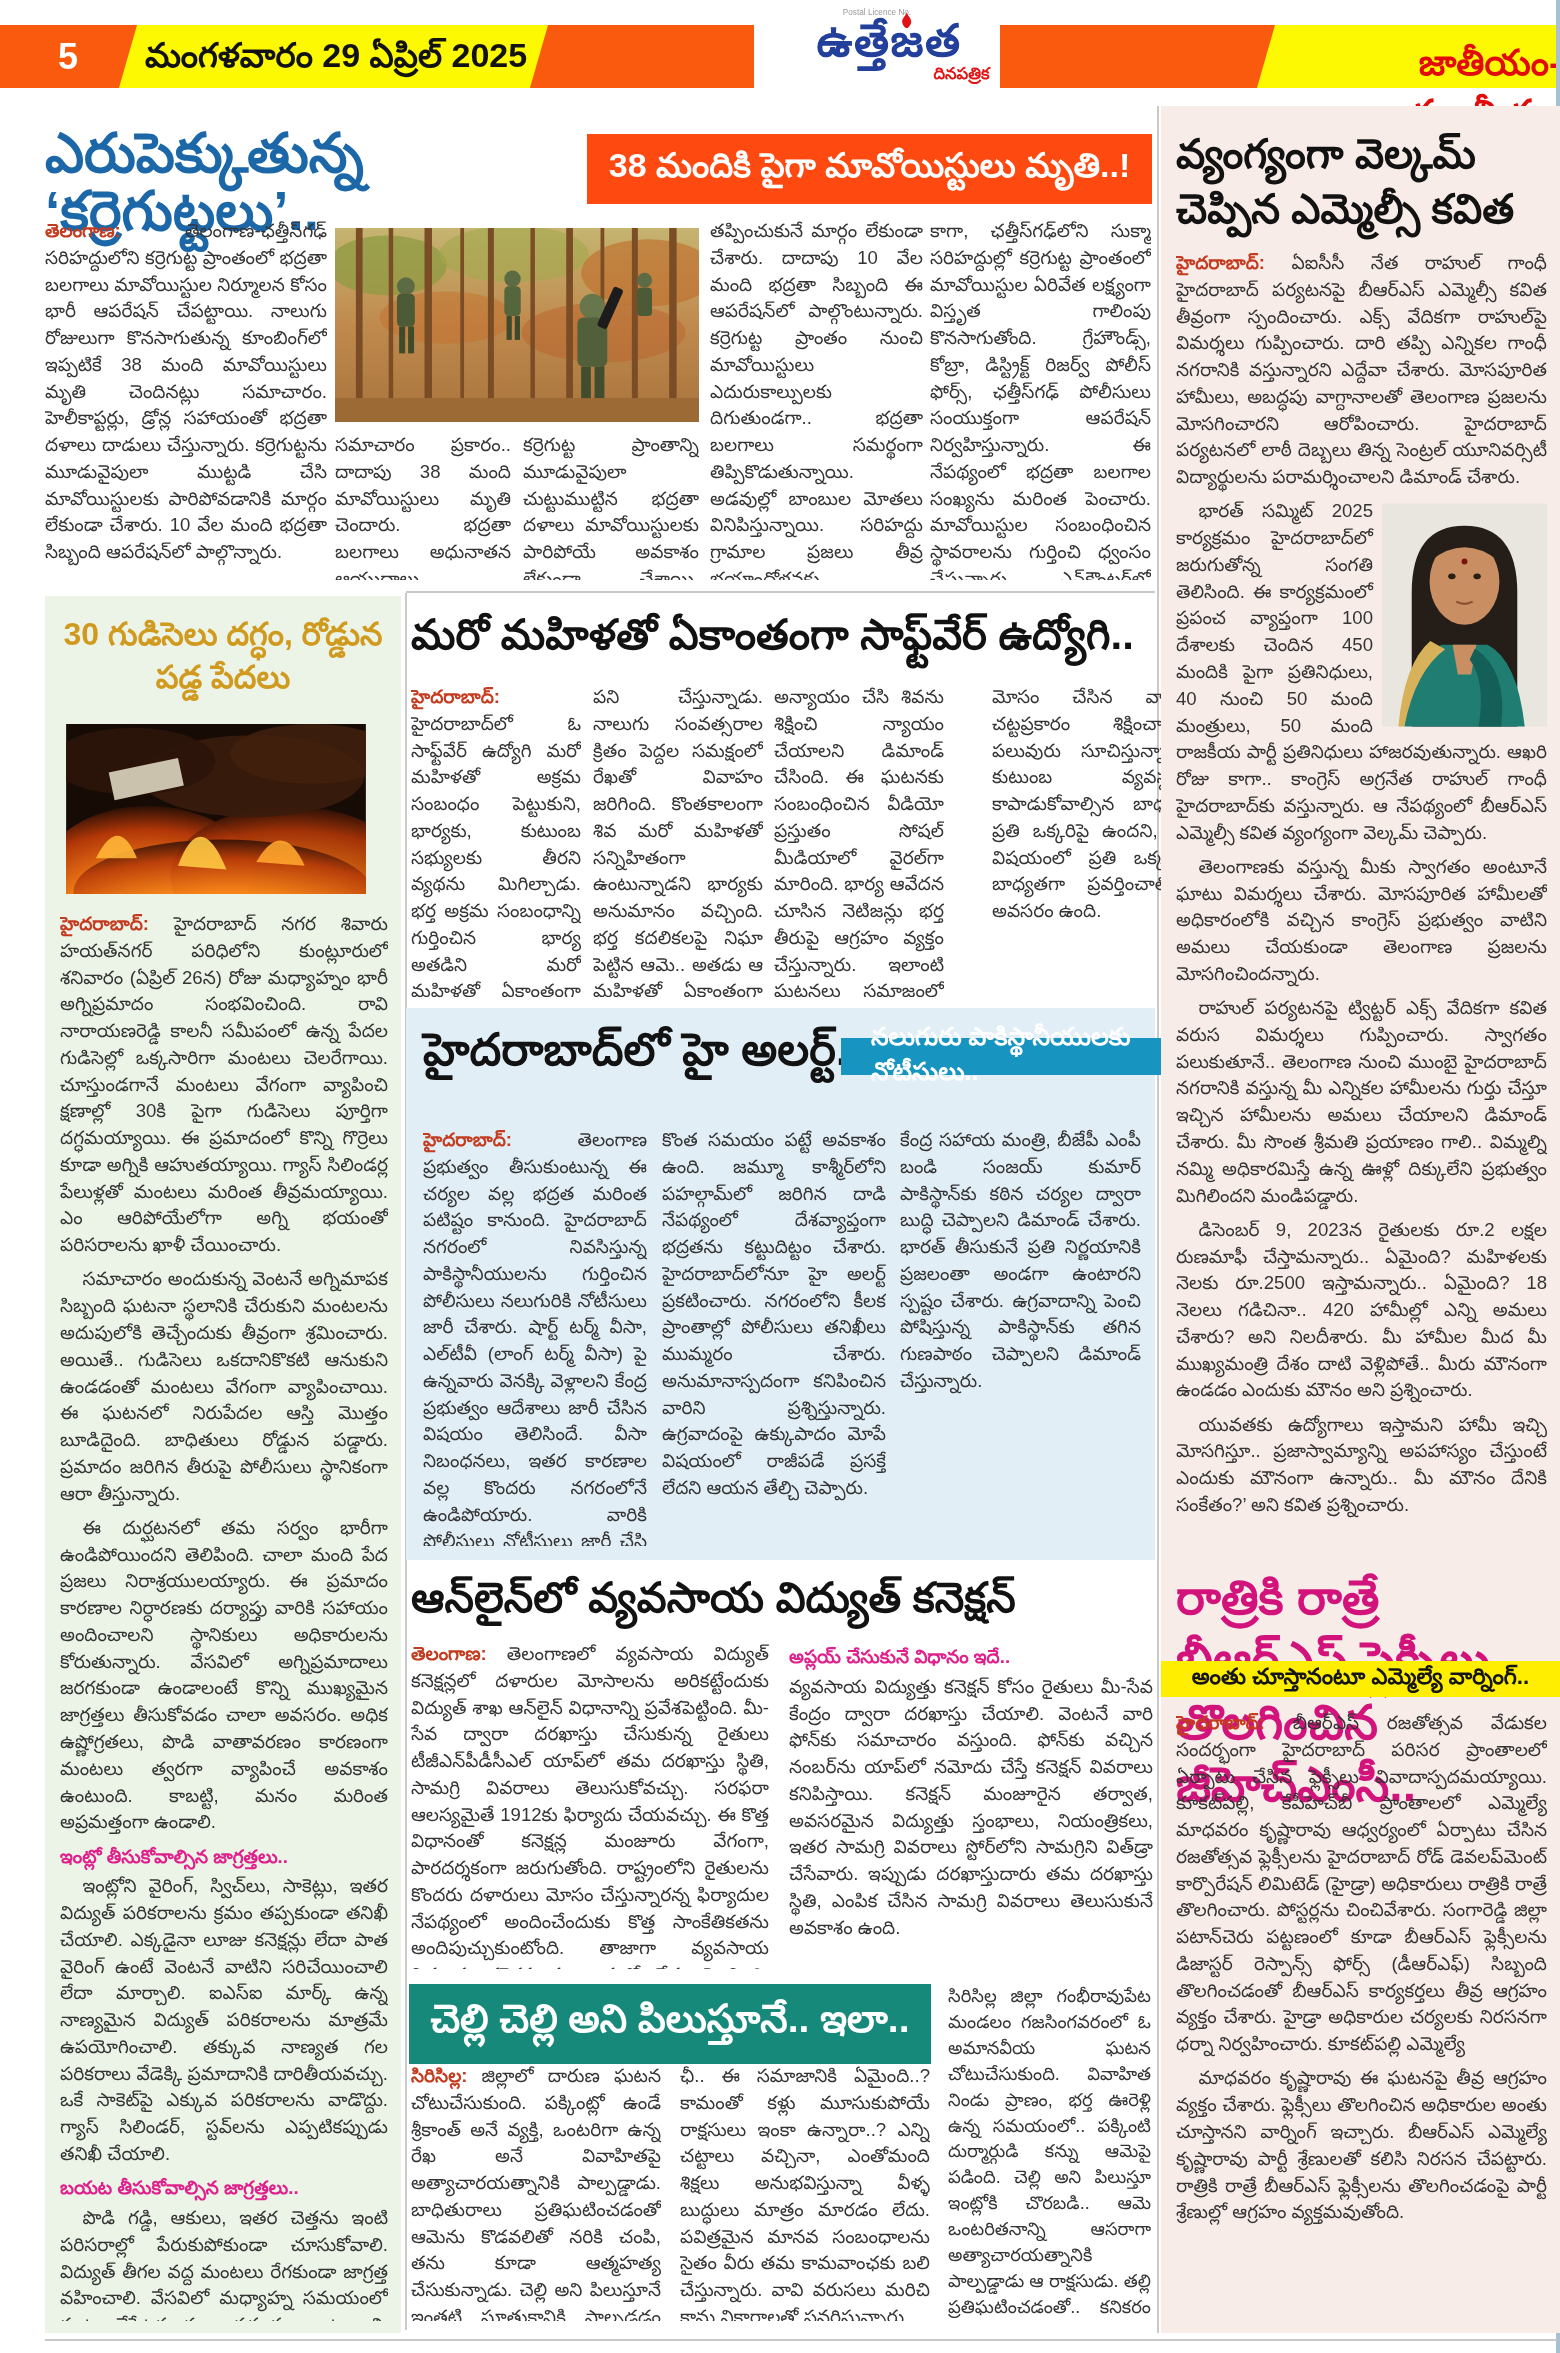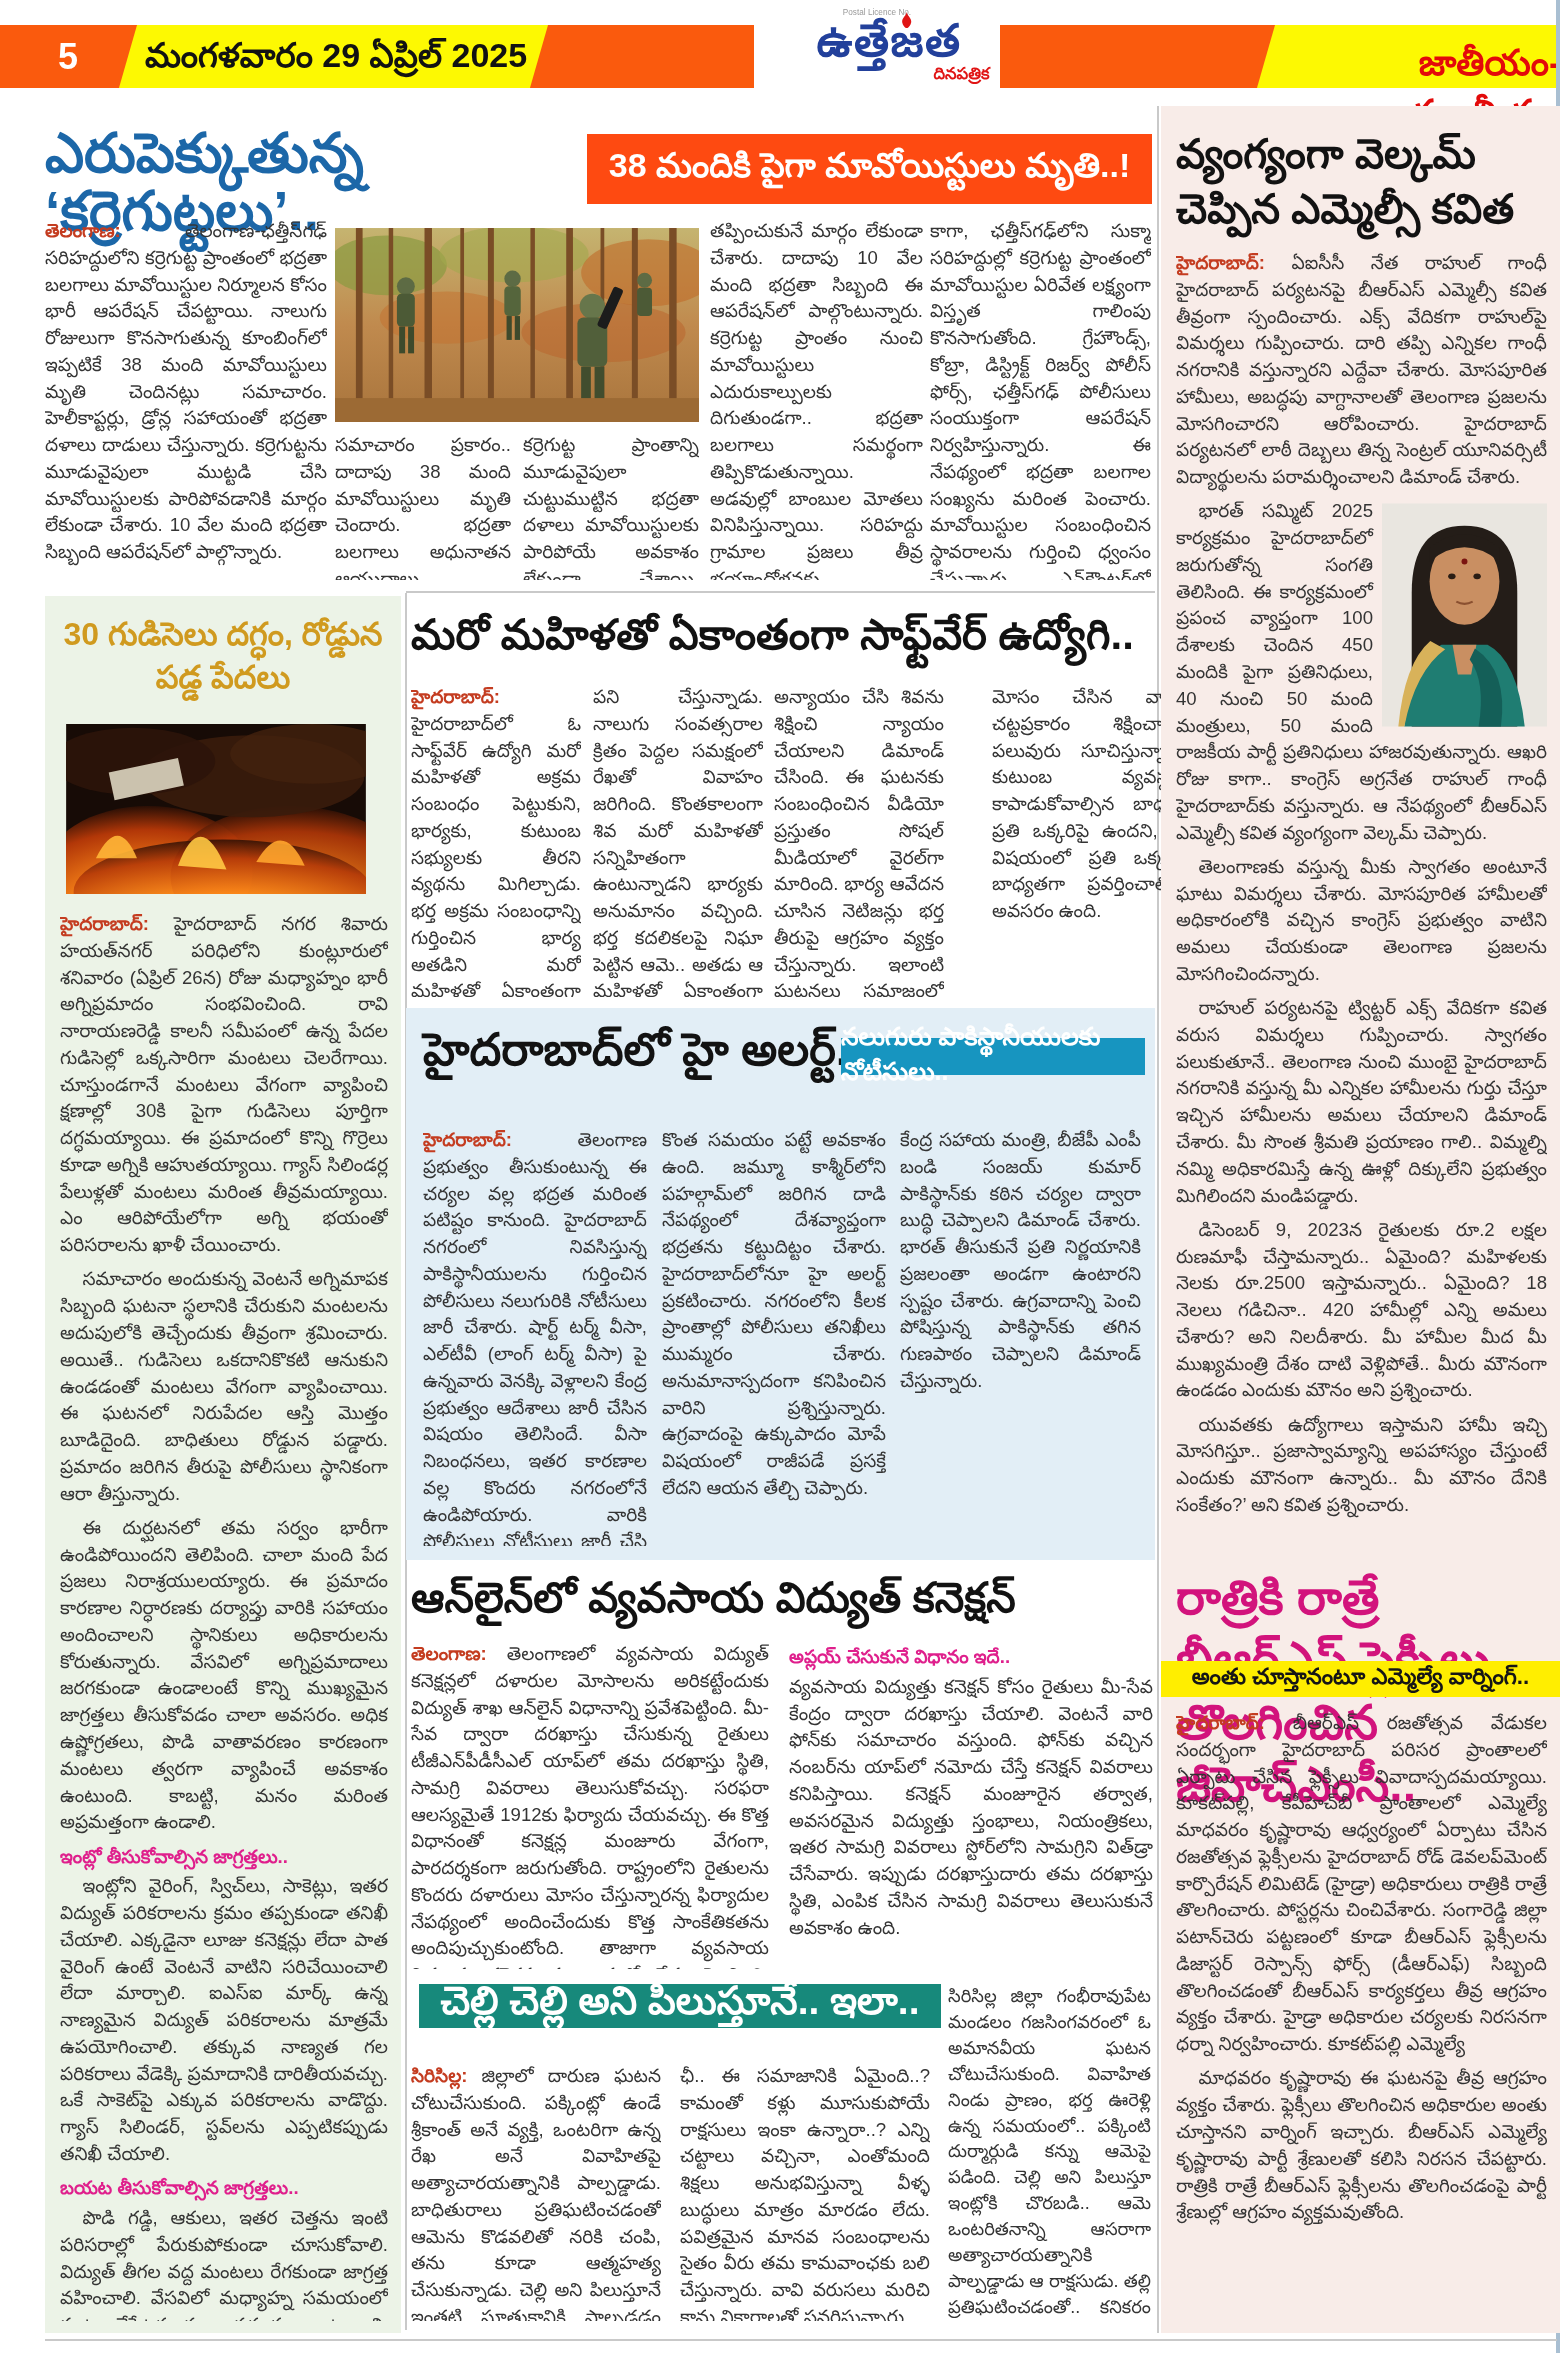--- a/index.html
+++ b/index.html
@@ -192,41 +192,41 @@
 </div>
 <div class="abs bodytext" style="left:774px;top:684px;width:170px;height:313px;">
   <p>అన్యాయం చేసి శివను శిక్షించి న్యాయం చేయాలని డిమాండ్ చేసింది. ఈ ఘటనకు సంబంధించిన వీడియో ప్రస్తుతం సోషల్ మీడియాలో వైరల్‌గా మారింది. భార్య ఆవేదన చూసిన నెటిజన్లు భర్త తీరుపై ఆగ్రహం వ్యక్తం చేస్తున్నారు. ఇలాంటి ఘటనలు సమాజంలో పెరిగిపోతుండడం ఆందోళన కలిగిస్తోంది.</p>
 </div>
 <div class="abs bodytext" style="left:955px;top:684px;width:197px;height:313px;margin-left:37px;">
   <p>మోసం చేసిన వారిని చట్టప్రకారం శిక్షించాలని పలువురు సూచిస్తున్నారు. కుటుంబ వ్యవస్థను కాపాడుకోవాల్సిన బాధ్యత ప్రతి ఒక్కరిపై ఉందని, ఈ విషయంలో ప్రతి ఒక్కరూ బాధ్యతగా ప్రవర్తించాల్సిన అవసరం ఉంది.</p>
 </div>
 
 <div class="abs alert-bg" style="left:406px;top:1008px;width:749px;height:552px;"></div>
 <div class="abs hl-black" style="left:423px;top:1024px;width:432px;font-size:45px;white-space:nowrap;">హైదరాబాద్‌లో హై అలర్ట్..</div>
-<div class="abs badge-teal" style="left:841px;top:1038px;width:304px;height:37px;">నలుగురు పాకిస్థానీయులకు నోటీసులు..</div>
+<div class="abs badge-teal" style="left:841px;top:1038px;width:304px;height:37px;padding-left:30px;">నలుగురు పాకిస్థానీయులకు నోటీసులు..</div>
 <div class="abs bodytext" style="left:423px;top:1127px;width:224px;height:419px;">
   <p><span class="dateline">హైదరాబాద్:</span> <span>తెలంగాణ ప్రభుత్వం తీసుకుంటున్న ఈ చర్యల వల్ల భద్రత మరింత పటిష్టం కానుంది. హైదరాబాద్ నగరంలో నివసిస్తున్న పాకిస్థానీయులను గుర్తించిన పోలీసులు నలుగురికి నోటీసులు జారీ చేశారు. షార్ట్ టర్మ్ వీసా, ఎల్‌టీవీ (లాంగ్ టర్మ్ వీసా) పై ఉన్నవారు వెనక్కి వెళ్లాలని కేంద్ర ప్రభుత్వం ఆదేశాలు జారీ చేసిన విషయం తెలిసిందే. వీసా నిబంధనలు, ఇతర కారణాల వల్ల కొందరు నగరంలోనే ఉండిపోయారు. వారికి పోలీసులు నోటీసులు జారీ చేసి దేశం విడిచి వెళ్లాలని సూచించారు.</span></p>
 </div>
 <div class="abs bodytext" style="left:662px;top:1127px;width:224px;height:419px;">
   <p>కొంత సమయం పట్టే అవకాశం ఉంది. జమ్మూ కాశ్మీర్‌లోని పహల్గామ్‌లో జరిగిన దాడి నేపథ్యంలో దేశవ్యాప్తంగా భద్రతను కట్టుదిట్టం చేశారు. హైదరాబాద్‌లోనూ హై అలర్ట్ ప్రకటించారు. నగరంలోని కీలక ప్రాంతాల్లో పోలీసులు తనిఖీలు ముమ్మరం చేశారు. అనుమానాస్పదంగా కనిపించిన వారిని ప్రశ్నిస్తున్నారు. ఉగ్రవాదంపై ఉక్కుపాదం మోపే విషయంలో రాజీపడే ప్రసక్తే లేదని ఆయన తేల్చి చెప్పారు.</p>
 </div>
 <div class="abs bodytext" style="left:900px;top:1127px;width:241px;height:419px;">
   <p>కేంద్ర సహాయ మంత్రి, బీజేపీ ఎంపీ బండి సంజయ్ కుమార్ పాకిస్థాన్‌కు కఠిన చర్యల ద్వారా బుద్ధి చెప్పాలని డిమాండ్ చేశారు. భారత్ తీసుకునే ప్రతి నిర్ణయానికి ప్రజలంతా అండగా ఉంటారని స్పష్టం చేశారు. ఉగ్రవాదాన్ని పెంచి పోషిస్తున్న పాకిస్థాన్‌కు తగిన గుణపాఠం చెప్పాలని డిమాండ్ చేస్తున్నారు.</p>
 </div>
 
 <div class="abs hl-black" style="left:411px;top:1574px;width:742px;font-size:42px;">ఆన్‌లైన్‌లో వ్యవసాయ విద్యుత్ కనెక్షన్</div>
 <div class="abs bodytext" style="left:411px;top:1641px;width:358px;height:328px;">
   <p><span class="dateline">తెలంగాణ:</span> <span>తెలంగాణలో వ్యవసాయ విద్యుత్ కనెక్షన్లలో దళారుల మోసాలను అరికట్టేందుకు విద్యుత్ శాఖ ఆన్‌లైన్ విధానాన్ని ప్రవేశపెట్టింది. మీ-సేవ ద్వారా దరఖాస్తు చేసుకున్న రైతులు టీజీఎన్‌పీడీసీఎల్ యాప్‌లో తమ దరఖాస్తు స్థితి, సామగ్రి వివరాలు తెలుసుకోవచ్చు. సరఫరా ఆలస్యమైతే 1912కు ఫిర్యాదు చేయవచ్చు. ఈ కొత్త విధానంతో కనెక్షన్ల మంజూరు వేగంగా, పారదర్శకంగా జరుగుతోంది. రాష్ట్రంలోని రైతులను కొందరు దళారులు మోసం చేస్తున్నారన్న ఫిర్యాదుల నేపథ్యంలో అందించేందుకు కొత్త సాంకేతికతను అందిపుచ్చుకుంటోంది. తాజాగా వ్యవసాయ విద్యుత్తు కనెక్షన్ల మంజూరులో వేగం పెంచింది. దళారుల ప్రమేయం లేకుండా.. దరఖాస్తుదారులు స్వయంగా తమ దరఖాస్తుల</span></p>
 </div>
 <div class="abs bodytext" style="left:789px;top:1641px;width:364px;height:328px;">
   <div class="subhead">అప్లయ్ చేసుకునే విధానం ఇదే..</div>
   <p>వ్యవసాయ విద్యుత్తు కనెక్షన్ కోసం రైతులు మీ-సేవ కేంద్రం ద్వారా దరఖాస్తు చేయాలి. వెంటనే వారి ఫోన్‌కు సమాచారం వస్తుంది. ఫోన్‌కు వచ్చిన నంబర్‌ను యాప్‌లో నమోదు చేస్తే కనెక్షన్ వివరాలు కనిపిస్తాయి. కనెక్షన్ మంజూరైన తర్వాత, అవసరమైన విద్యుత్తు స్తంభాలు, నియంత్రికలు, ఇతర సామగ్రి వివరాలు స్టోర్‌లోని సామగ్రిని విత్‌డ్రా చేసేవారు. ఇప్పుడు దరఖాస్తుదారు తమ దరఖాస్తు స్థితి, ఎంపిక చేసిన సామగ్రి వివరాలు తెలుసుకునే అవకాశం ఉంది.</p>
 </div>
 
-<div class="abs box-teal" style="left:419px;top:1984px;width:522px;height:44px;">చెల్లి చెల్లి అని పిలుస్తూనే.. ఇలా..</div>
+<div class="abs box-teal" style="left:409px;top:1984px;width:522px;height:80px;">చెల్లి చెల్లి అని పిలుస్తూనే.. ఇలా..</div>
 <div class="abs bodytext" style="left:948px;top:1984px;width:203px;height:337px;font-size:18px;">
   <p>సిరిసిల్ల జిల్లా గంభీరావుపేట మండలం గజసింగవరంలో ఓ అమానవీయ ఘటన చోటుచేసుకుంది. వివాహిత నిండు ప్రాణం, భర్త ఊరెళ్లి ఉన్న సమయంలో.. పక్కింటి దుర్మార్గుడి కన్ను ఆమెపై పడింది. చెల్లి అని పిలుస్తూ ఇంట్లోకి చొరబడి.. ఆమె ఒంటరితనాన్ని ఆసరాగా అత్యాచారయత్నానికి పాల్పడ్డాడు ఆ రాక్షసుడు. తల్లి ప్రతిఘటించడంతో.. కనికరం లేకుండా కొడవలితో నరికి చంపేశాడు. చేసిన ఘోరానికి భయపడి.. తానూ ఉరి వేసుకుని చనిపోయాడు.</p>
 </div>
 <div class="abs bodytext" style="left:411px;top:2063px;width:250px;height:258px;">
   <p><span class="dateline">సిరిసిల్ల:</span> <span>జిల్లాలో దారుణ ఘటన చోటుచేసుకుంది. పక్కింట్లో ఉండే శ్రీకాంత్ అనే వ్యక్తి, ఒంటరిగా ఉన్న రేఖ అనే వివాహితపై అత్యాచారయత్నానికి పాల్పడ్డాడు. బాధితురాలు ప్రతిఘటించడంతో ఆమెను కొడవలితో నరికి చంపి, తను కూడా ఆత్మహత్య చేసుకున్నాడు. చెల్లి అని పిలుస్తూనే ఇంతటి ఘాతుకానికి పాల్పడడం పట్ల స్థానికులు విస్మయం వ్యక్తం చేస్తున్నారు.</span></p>
 </div>
 <div class="abs bodytext" style="left:680px;top:2063px;width:250px;height:258px;">
   <p>ఛీ.. ఈ సమాజానికి ఏమైంది..? కామంతో కళ్లు మూసుకుపోయే రాక్షసులు ఇంకా ఉన్నారా..? ఎన్ని చట్టాలు వచ్చినా, ఎంతోమంది శిక్షలు అనుభవిస్తున్నా వీళ్ళ బుద్ధులు మాత్రం మారడం లేదు. పవిత్రమైన మానవ సంబంధాలను సైతం వీరు తమ కామవాంఛకు బలి చేస్తున్నారు. వావి వరుసలు మరిచి కామ వికారాలతో ప్రవర్తిస్తున్నారు.</p>
 </div>
 

